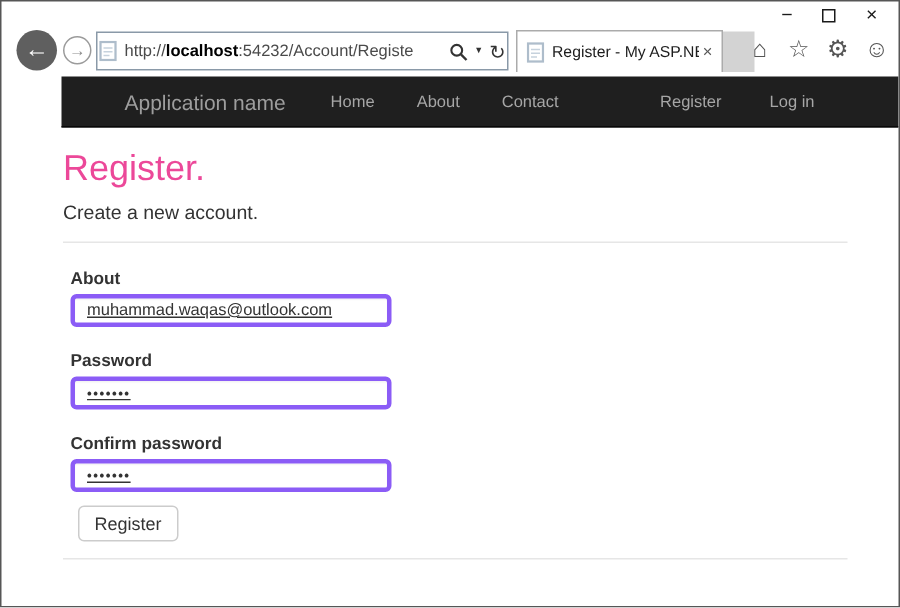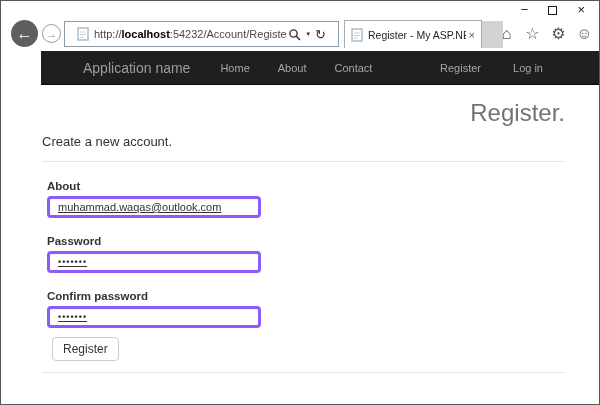--- a/index.html
+++ b/index.html
@@ -26,21 +26,21 @@
     display:flex; align-items:center; justify-content:center; font-size:16px;
   }
   .forward-button {
     position:absolute; left:41px; top:23px; width:19px; height:19px;
     border-radius:50%; background:#fff; border:1px solid #9b9b9b; color:#8f8f8f;
     display:flex; align-items:center; justify-content:center; font-size:11px;
   }
   .address-bar {
     position:absolute; left:63px; top:20px; width:275px; height:26px;
     background:#fff; border:1px solid #8a99a8;
-    display:flex; align-items:center; padding:0 12px;
+    display:flex; align-items:center; padding:0 1px;
   }
   .url { font-size:11px; color:#4a4a4a; white-space:nowrap; overflow:hidden; flex:1; margin-left:5px; }
   .url .host { font-weight:bold; color:#000; }
   .addr-icons { display:flex; align-items:center; gap:4px; color:#333; }
   .caret-glyph { font-size:6px; color:#333; }
   .refresh-glyph { font-size:13px; color:#333; }
 
   .tab {
     position:absolute; left:343px; top:19px; width:138px; height:28px;
     background:#fff; border:1px solid #ababab; border-bottom:none;
@@ -63,21 +63,21 @@
     background:#1f1f1f; border-bottom:1px solid #080808;
     display:flex; align-items:center; padding:0 56px 0 42px;margin-left:40px;
   }
   .brand { font-size:14px; color:#9d9d9d; margin-right:30px; white-space:nowrap; }
   .nav-link { font-size:11px; color:#a6a6a6; margin-right:28px; white-space:nowrap; }
   .nav-right { margin-left:auto; display:flex; }
   .nav-right .nav-link { margin-right:0; margin-left:32px; }
 
   
   .content { position:absolute; left:0; top:84px; right:0; bottom:0; padding:0 34px 0 41px; }
-  .page-title { font-size:24px; font-weight:400; color:#737373; margin-top:14px;text-align:right; }
+  .page-title { font-size:24px; font-weight:400; color:#ec4899; margin-top:14px; }
   .page-sub { font-size:13px; color:#333; margin-top:7px; }
   .rule { border:none; border-top:1px solid #e6e6e6; margin-top:12px; }
 
   .reg-form { margin-top:18px; margin-left:5px; }
   .form-group + .form-group { margin-top:17px; }
   .form-label { display:block; font-size:11.5px; font-weight:bold; color:#333; margin-bottom:4px; }
   .text-input {
     width:214px; height:22px; border:3px solid #8b5cf6; border-radius:4px;
     padding:0 8px; font-size:11px; color:#333;
     font-family:"Liberation Sans", sans-serif; background:#fff;

